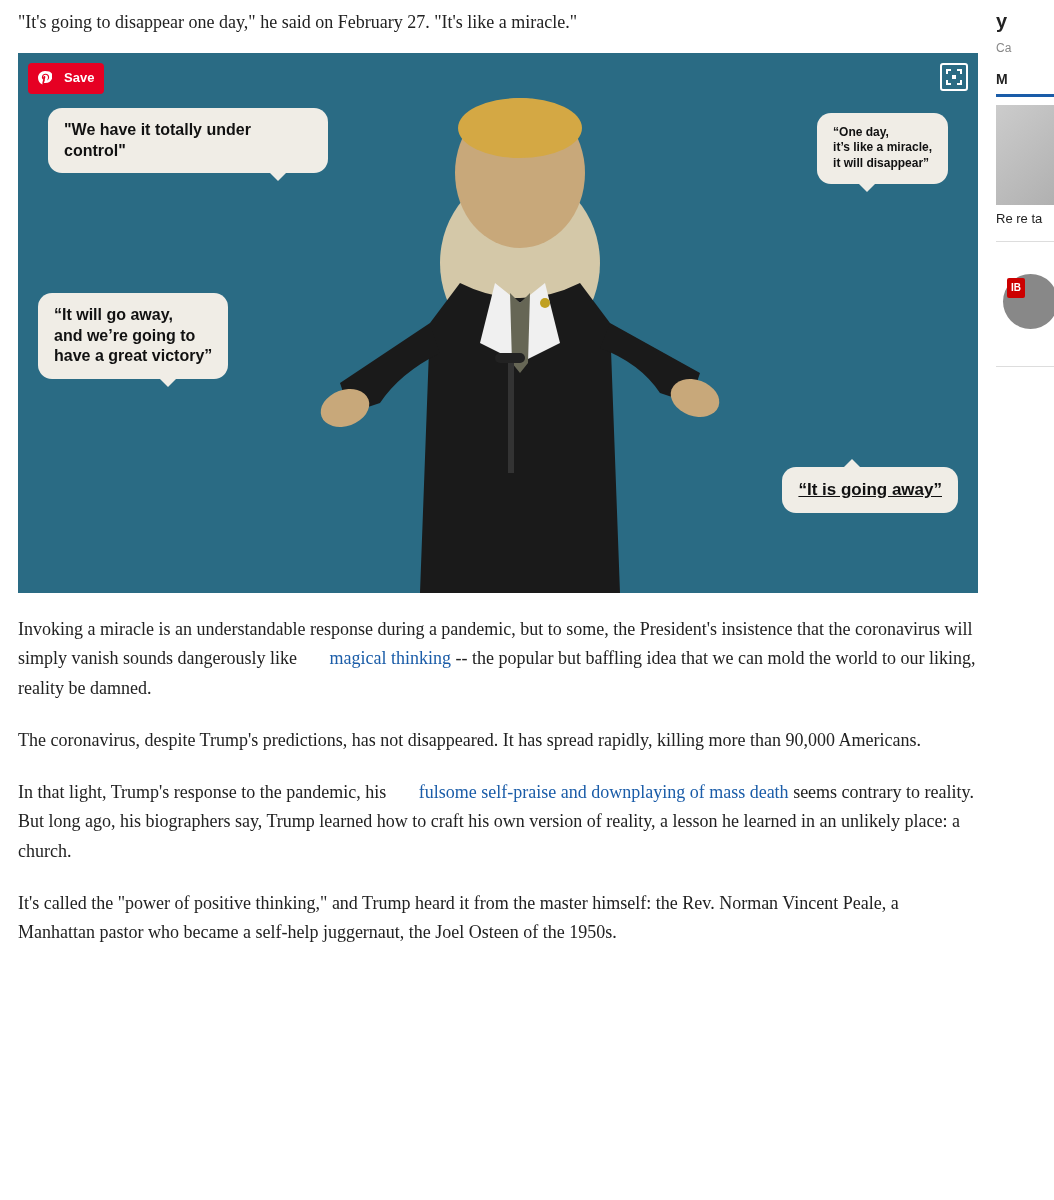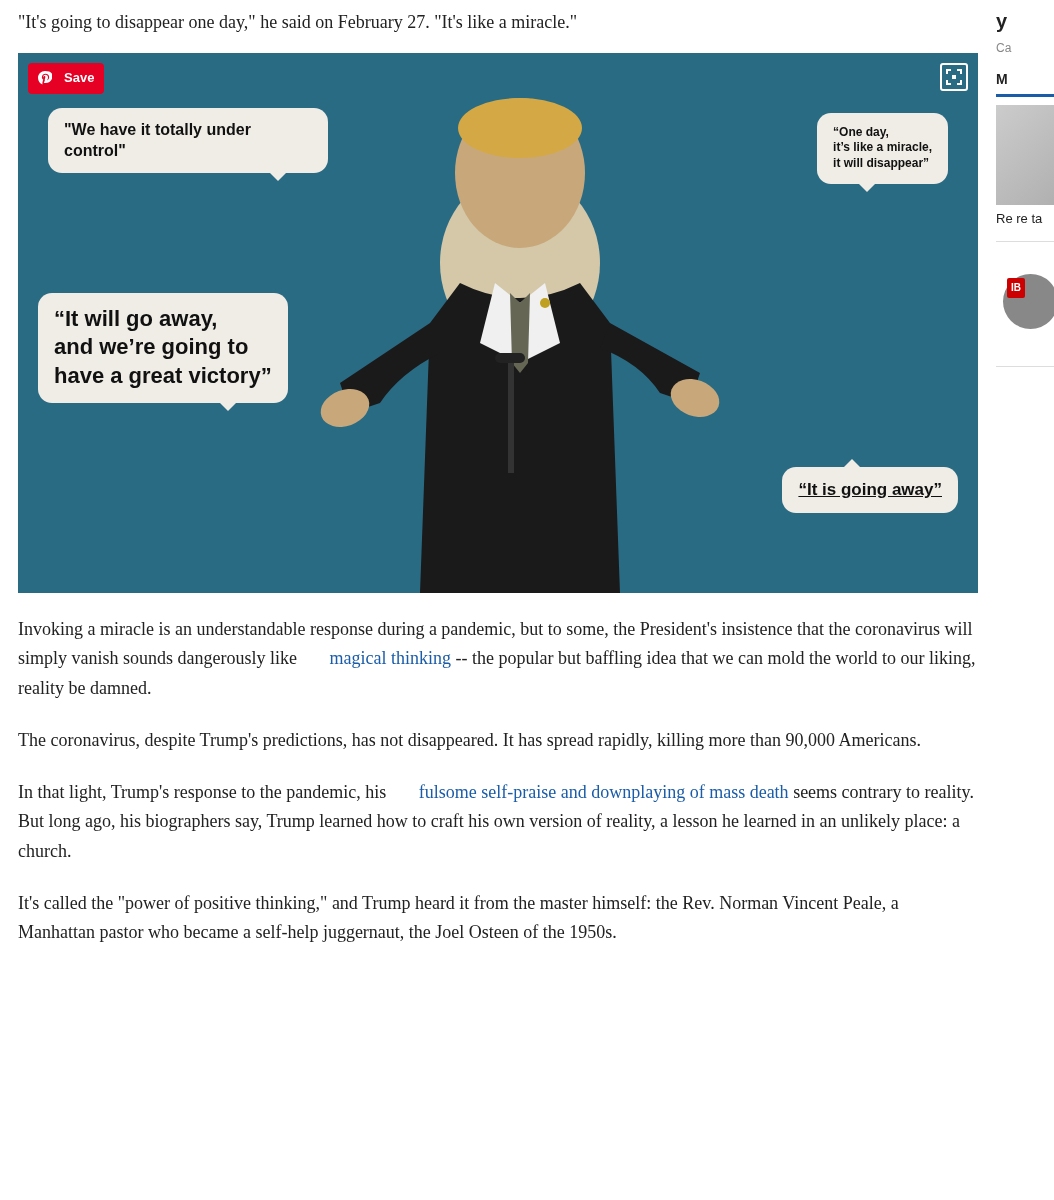--- a/index.html
+++ b/index.html
@@ -112,21 +112,21 @@
       content: '';
       position: absolute;
       bottom: -18px;
       left: 40px;
       border: 10px solid transparent;
       border-top-color: #f0ede6;
     }
     .bubble-mid-left {
       top: 240px;
       left: 20px;
-      font-size: 22px;
+      font-size: 16px;
     }
     .bubble-mid-left::after {
       content: '';
       position: absolute;
       bottom: -18px;
       right: 50px;
       border: 10px solid transparent;
       border-top-color: #f0ede6;
     }
     .bubble-bottom-right {

